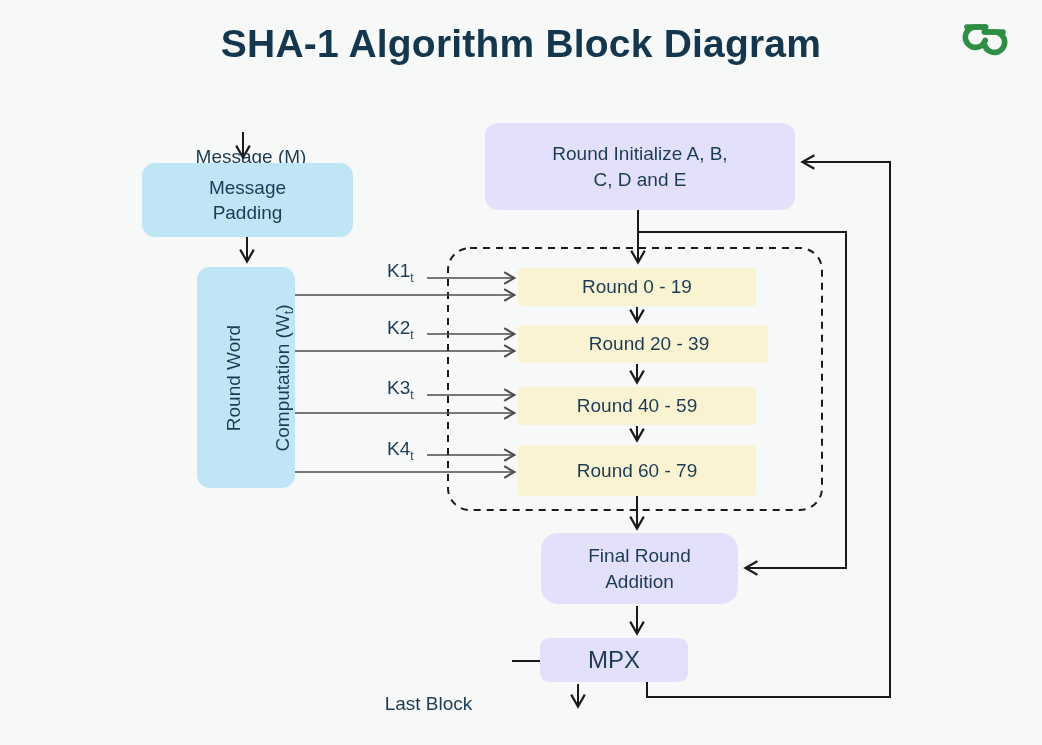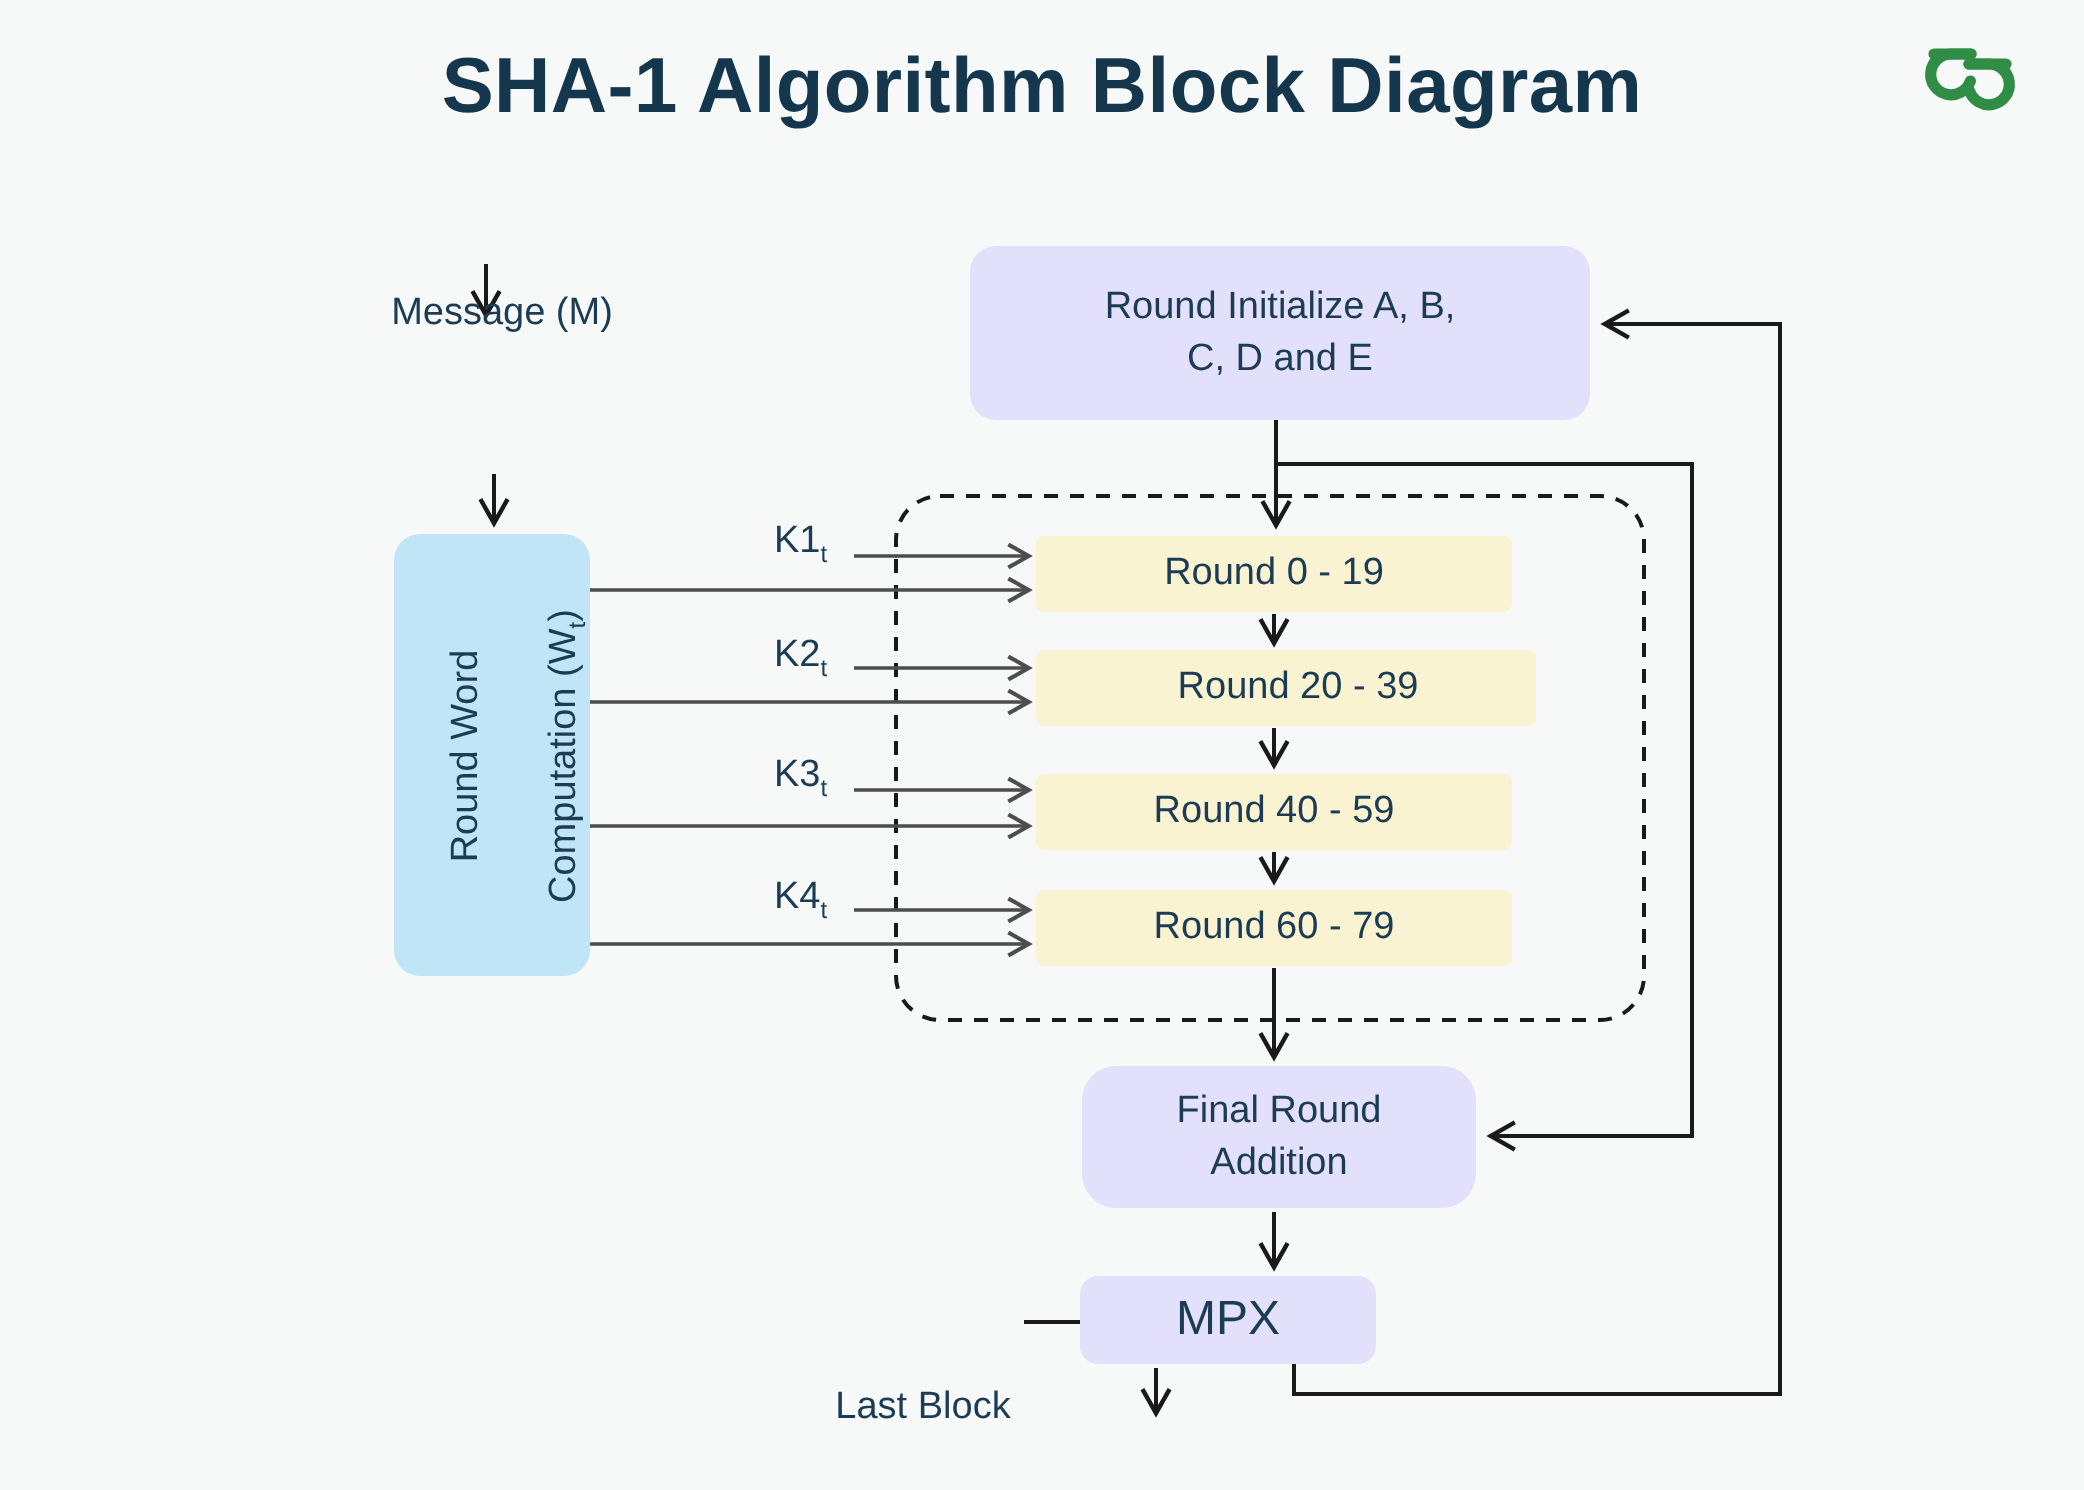--- a/index.html
+++ b/index.html
@@ -95,41 +95,43 @@
     <g fill="none" stroke="#2f8d46" stroke-width="5.6" stroke-linecap="round">
       <path d="M31.5 12 H21.5 A10.2 10.2 0 1 0 31.2 25.5"></path>
       <path d="M13 12 H31.5"></path>
       <path d="M30.5 17 H40.5 A10.2 10.2 0 1 1 30.8 30.5"></path>
       <path d="M30.5 17 H49"></path>
     </g>
   </svg>
 
   <div class="node plain" style="left:176px;top:101px;width:150px;height:26px;">Message (M)</div>
 
+  <div class="node blue" style="left:142px;top:163px;width:211px;height:74px;">Message
+Padding</div>
 
   <div class="node blue" style="left:197px;top:267px;width:98px;height:221px;">
     <div class="vtext">
       <span>Round Word</span><br>
       <span>Computation (W</span><sub>t</sub><span>)</span>
     </div>
   </div>
 
   <div class="klabel" style="left:387px;top:261px;"><span>K1</span><sub>t</sub></div>
   <div class="klabel" style="left:387px;top:318px;"><span>K2</span><sub>t</sub></div>
   <div class="klabel" style="left:387px;top:378px;"><span>K3</span><sub>t</sub></div>
   <div class="klabel" style="left:387px;top:439px;"><span>K4</span><sub>t</sub></div>
 
   <div class="node purple" style="left:485px;top:123px;width:310px;height:87px;">Round Initialize A, B,
 C, D and E</div>
 
   <div class="node cream" style="left:518px;top:268px;width:238px;height:38px;">Round 0 - 19</div>
   <div class="node cream" style="left:518px;top:325px;width:238px;height:38px;padding-left:12px;">Round 20 - 39</div>
   <div class="node cream" style="left:518px;top:387px;width:238px;height:38px;">Round 40 - 59</div>
-  <div class="node cream" style="left:518px;top:445px;width:238px;height:38px;">Round 60 - 79</div>
+  <div class="node cream" style="left:518px;top:445px;width:238px;height:51px;">Round 60 - 79</div>
 
   <div class="node purple" style="left:541px;top:533px;width:197px;height:71px;border-radius:17px;">Final Round
 Addition</div>
 
   <div class="node purple" style="left:540px;top:638px;width:148px;height:44px;border-radius:9px;font-size:24px;">MPX</div>
 
-  <div class="node plain" style="left:404px;top:648px;width:115px;height:26px;text-align:center;">Last Block</div>
+  <div class="node plain" style="left:371px;top:648px;width:115px;height:26px;text-align:center;">Last Block</div>
 
 </div>
 
 </body></html>

